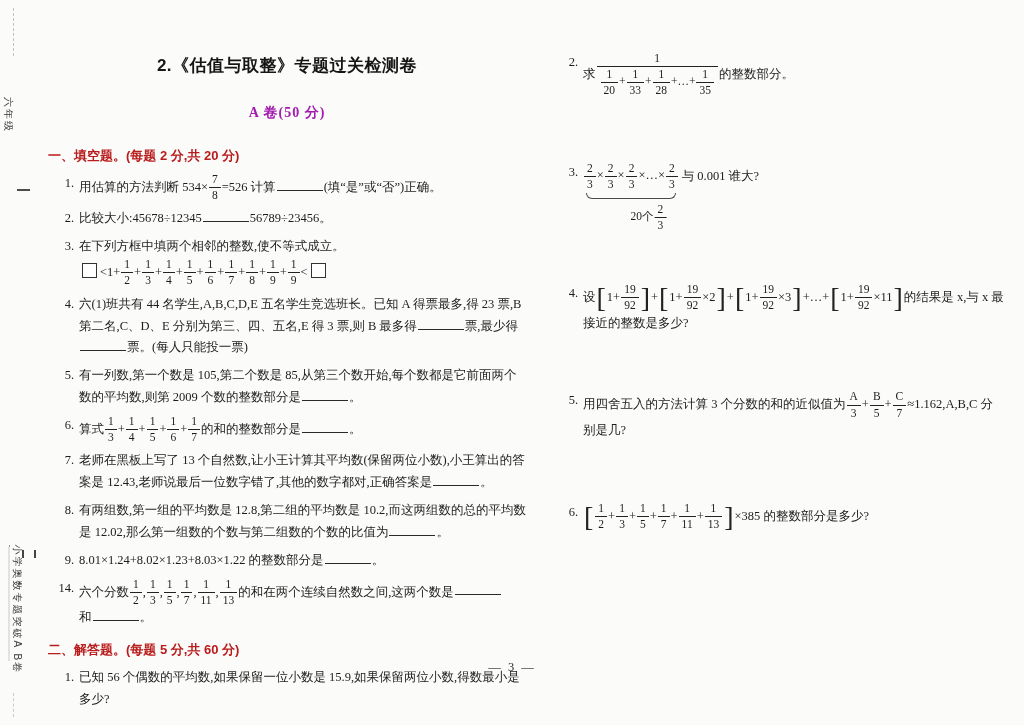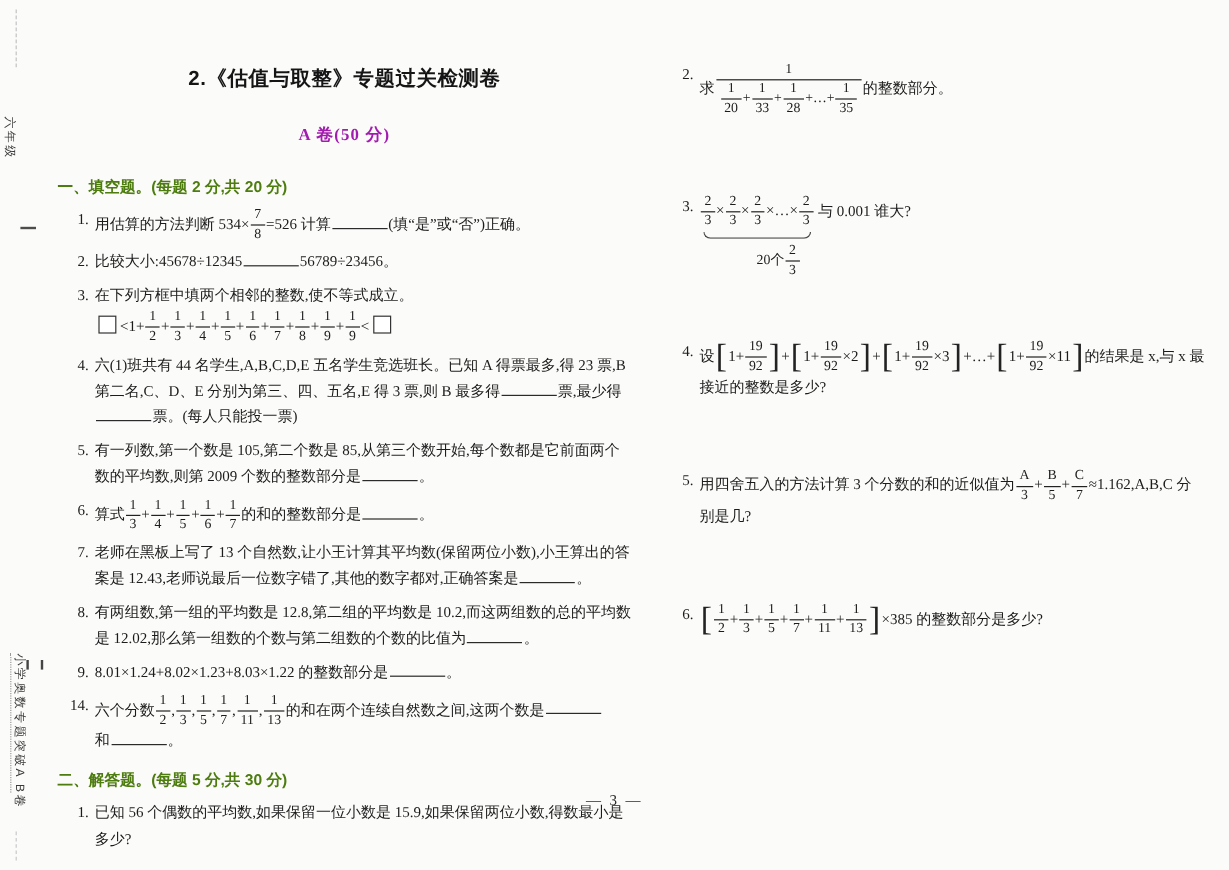--- a/index.html
+++ b/index.html
@@ -33,21 +33,21 @@
   h1.doc-title{
     margin:8px 0 0 0;text-align:center;
     font-size:17px;font-weight:bold;letter-spacing:.5px;
     font-family:"Liberation Sans","DejaVu Sans",sans-serif;color:#151515;
   }
   h2.doc-subtitle{
     margin:27px 0 25px 0;text-align:center;
     font-size:14px;font-weight:bold;letter-spacing:1px;color:#a21caf;
   }
   .sec-head{
-    font-weight:bold;font-size:13px;margin:4px 0 8px 0;color:#4d7c0f;
+    font-weight:bold;font-size:13px;margin:4px 0 8px 0;color:#b91c1c;
     font-family:"Liberation Sans","DejaVu Sans",sans-serif;
   }
   .sec-head.second{margin-top:12px;}
 
   
   .prob{display:flex;align-items:flex-start;margin-bottom:6px;font-size:12.5px;line-height:1.75;}
   .pnum{flex:none;width:26px;text-align:right;padding-right:5px;}
   .ptext{flex:1;min-width:0;}
 
   #r-problems .prob:nth-child(1){margin-bottom:64px;}
@@ -193,21 +193,21 @@
             </span>,<span class="frac">
               <span class="fnum">1</span>
               <span class="fden">11</span>
             </span>,<span class="frac">
               <span class="fnum">1</span>
               <span class="fden">13</span>
             </span>的和在两个连续自然数之间,这两个数是<span class="blank"></span><br>和<span class="blank"></span>。</div>
         </div>
       </div>
 
-    <div class="sec-head second">二、解答题。(每题 5 分,共 30 分)</div>
+    <div class="sec-head second">二、解答题。(每题 5 分,共 60 分)</div>
     <div id="s2-problems">
         <div class="prob">
           <span class="pnum">1.</span>
           <div class="ptext">已知 56 个偶数的平均数,如果保留一位小数是 15.9,如果保留两位小数,得数最小是多少?</div>
         </div>
       </div>
   </div>
 
   <div class="col-right">
     <div id="r-problems">

